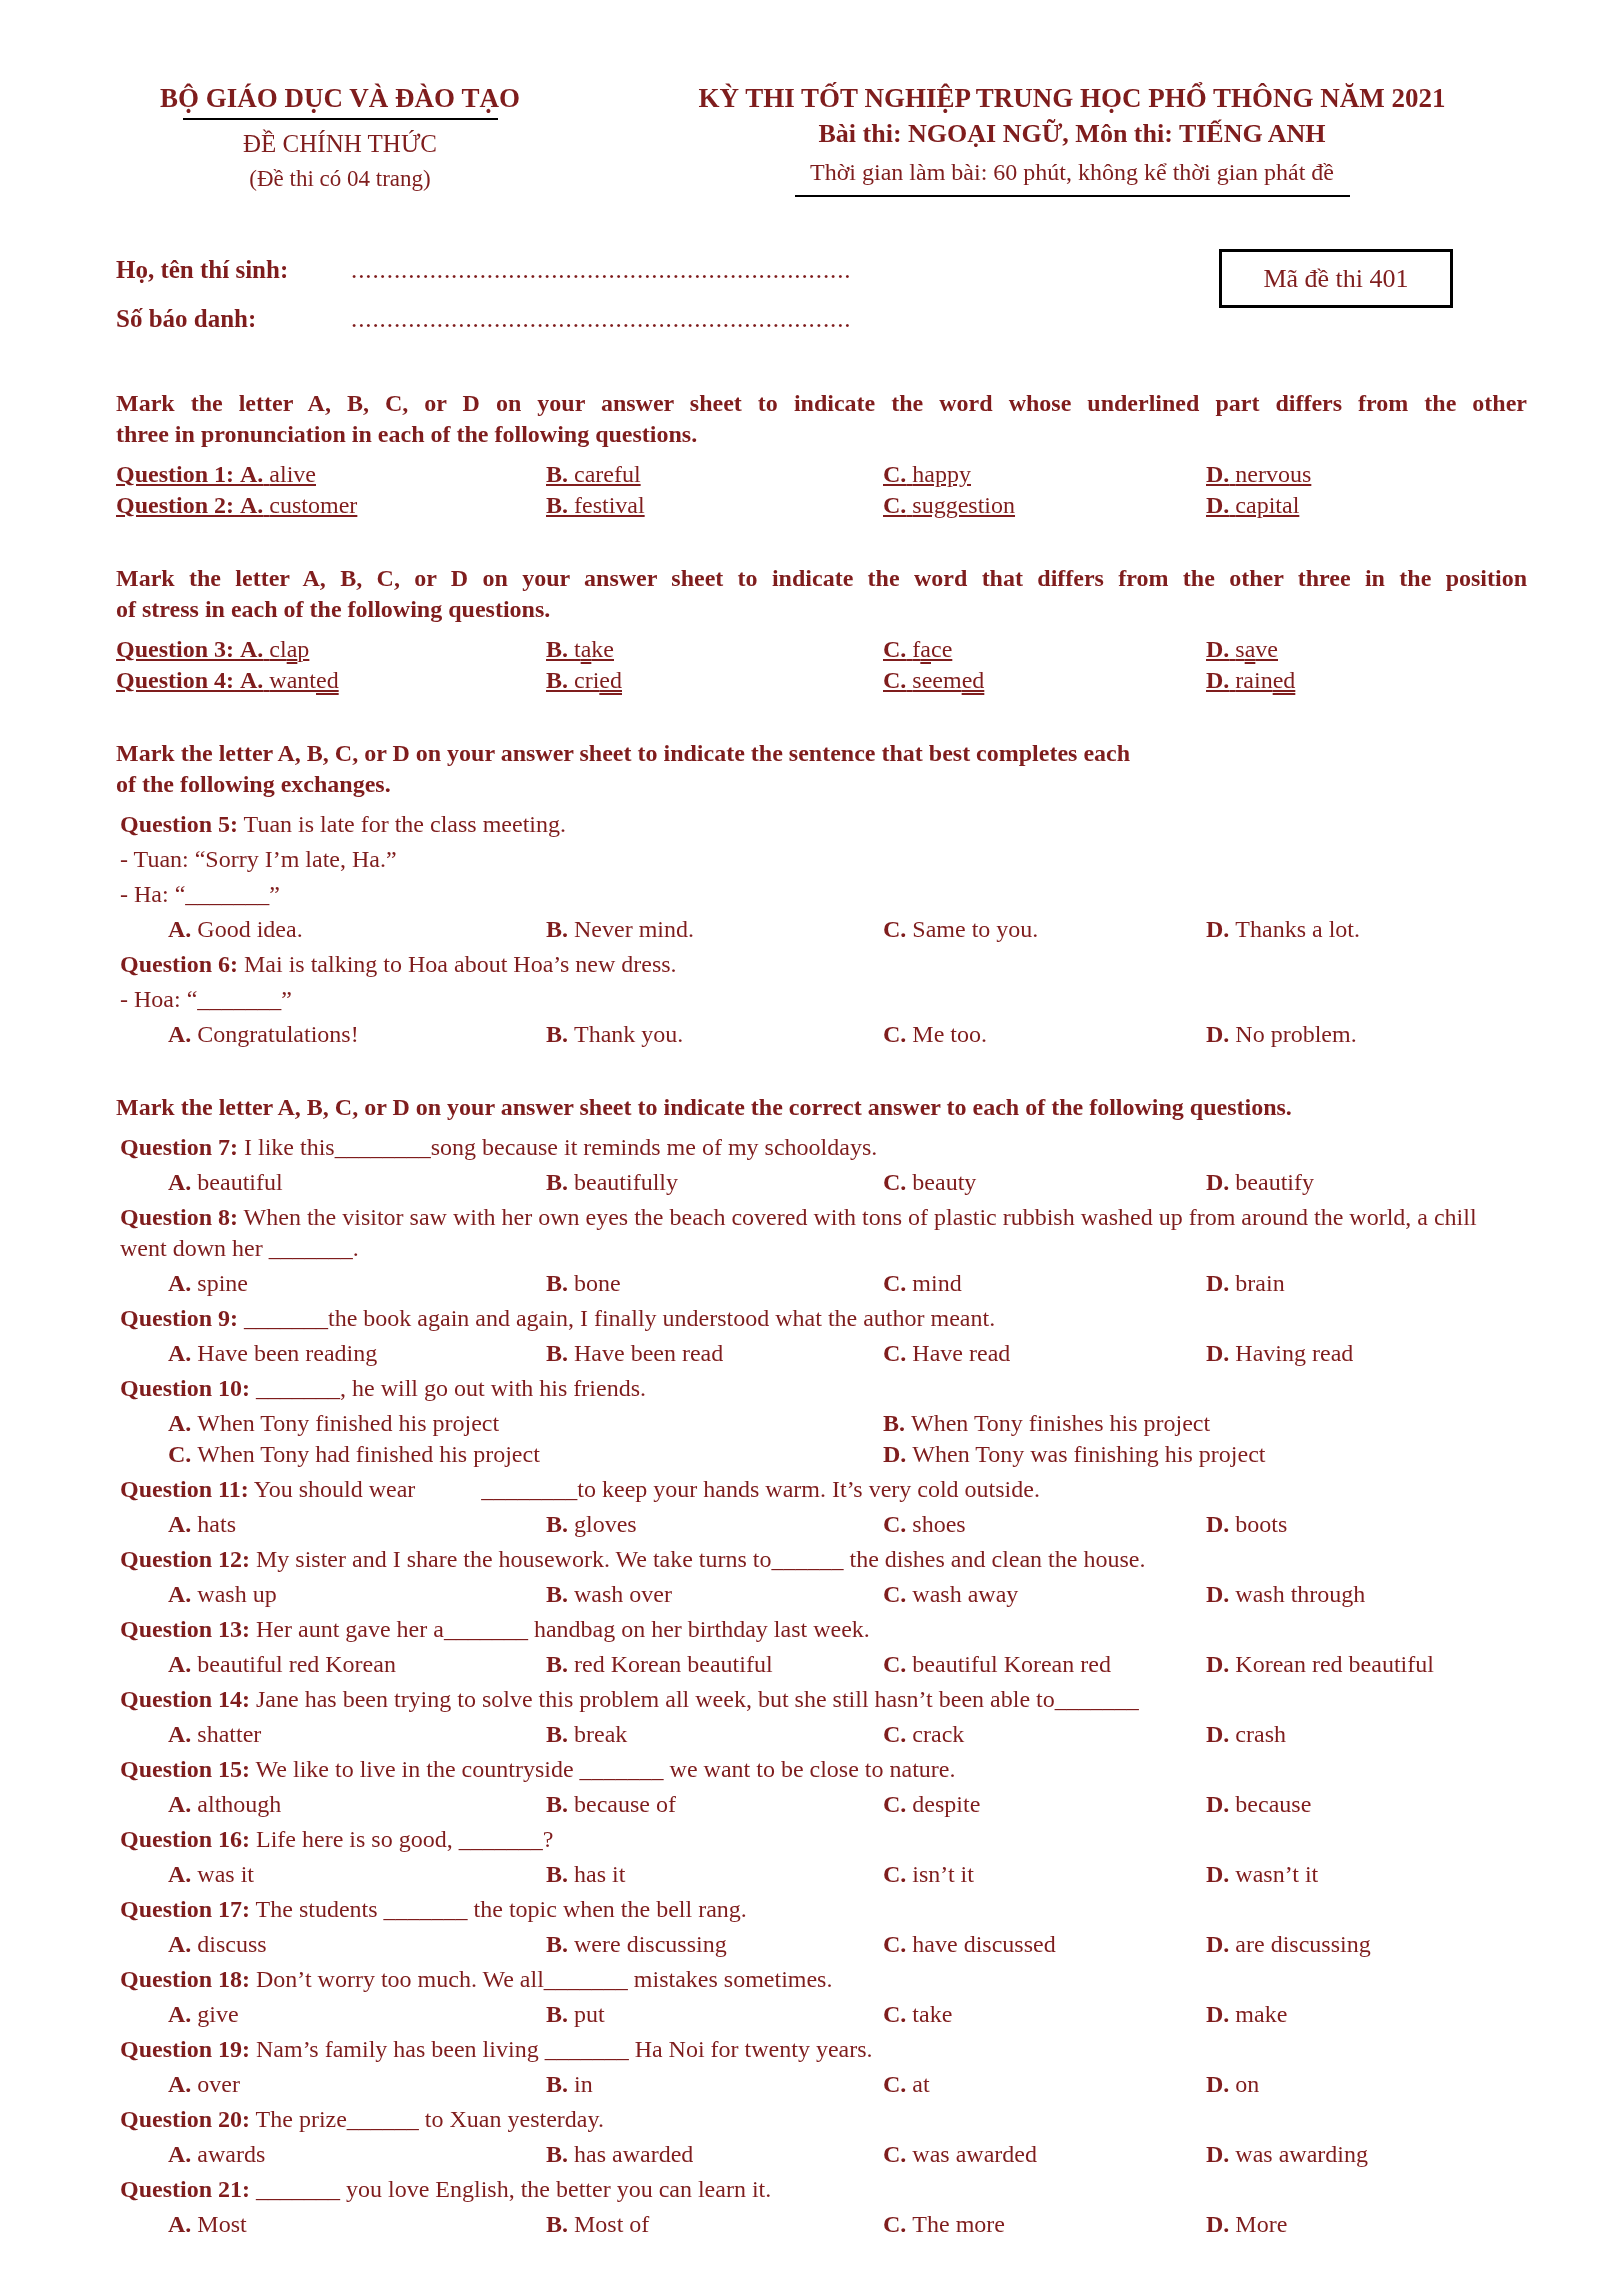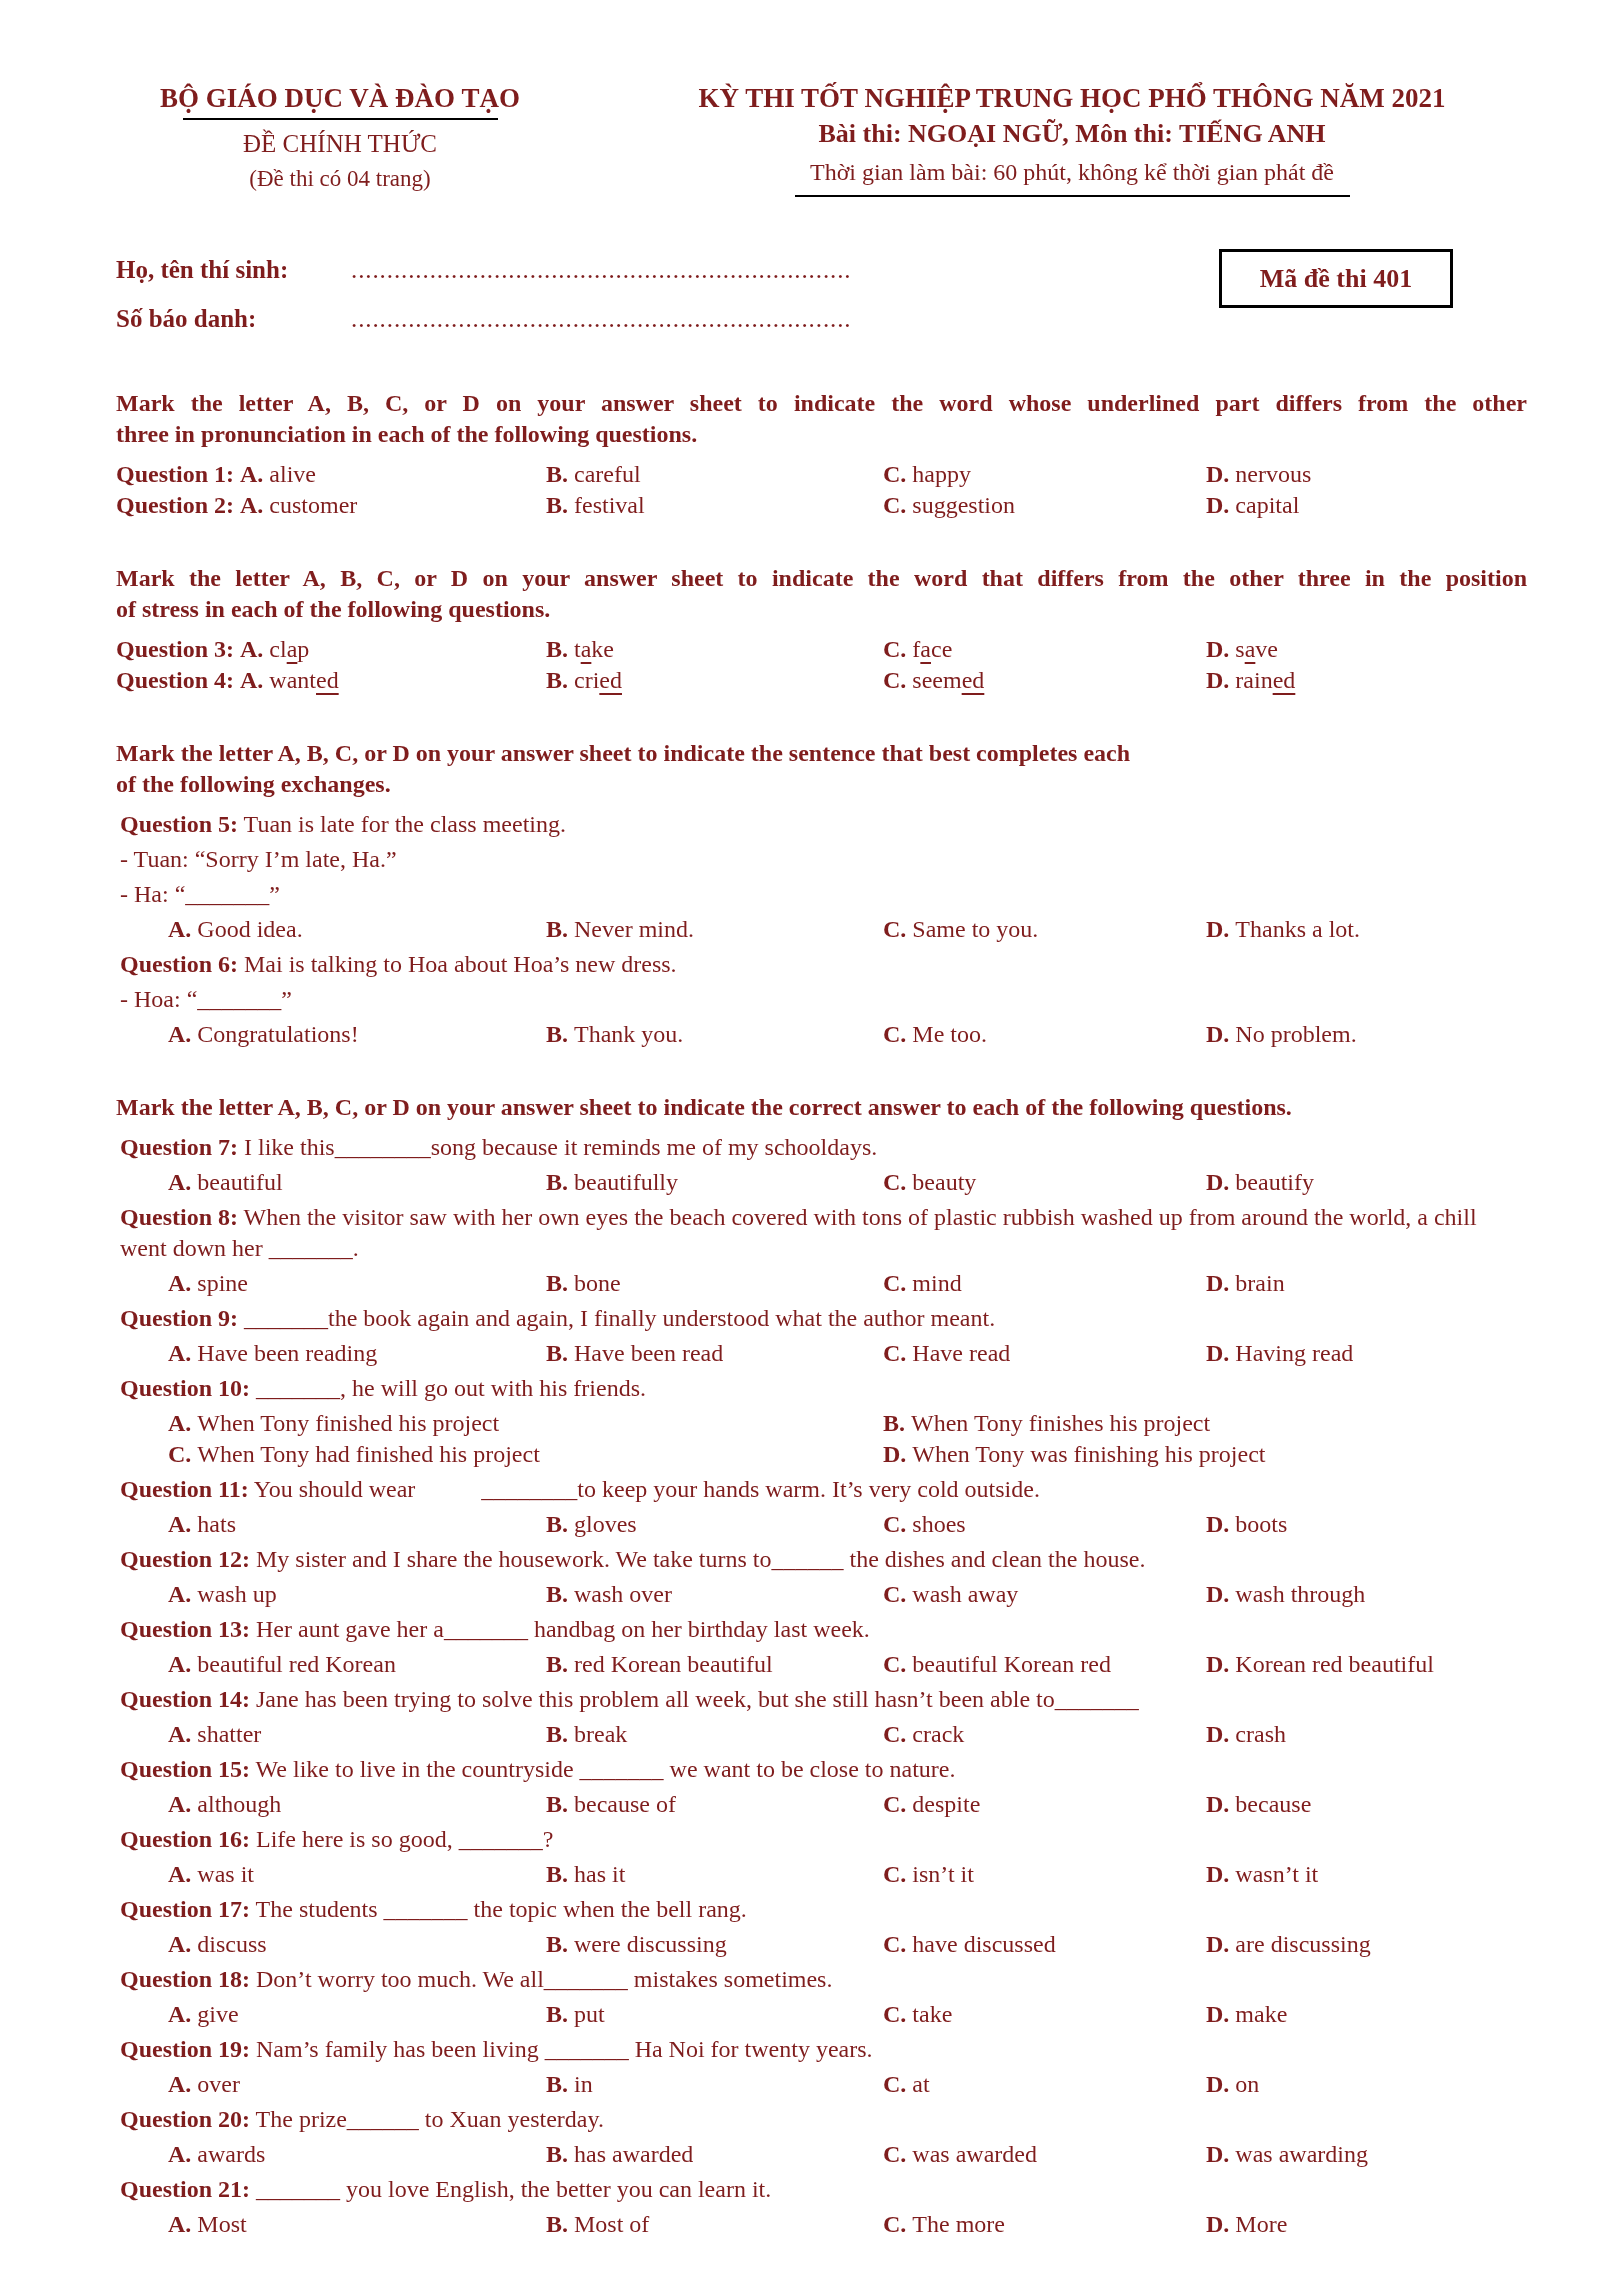--- a/index.html
+++ b/index.html
@@ -28,34 +28,34 @@
   
   .candidate{position:absolute;left:116px;top:257px;font-size:25px;}
   .cand-row{line-height:25px;margin-bottom:24px;white-space:nowrap;}
   .cand-label{font-weight:bold;display:inline-block;width:235px;}
   .dots{letter-spacing:0.9px;}
 
   .code-box{
     position:absolute;left:1219px;top:249px;width:234px;height:59px;
     border:3.6px solid #000;box-sizing:border-box;
     display:flex;align-items:center;justify-content:center;
-    font-weight:bold;font-size:26px;
+    font-weight:normal;font-size:26px;
   }
 
   
   #exam-body{
     position:absolute;left:116px;top:388px;width:1411px;
     font-size:24px;line-height:31px;
   }
   #exam-body p{margin:4px;}
   .sec-title{font-weight:bold;margin:42px 0 9px;}
   #exam-body .sec-title:first-child{margin-top:0;}
   .flush{text-align:justify;text-align-last:justify;}
   .row{display:grid;}
-  .inline4{grid-template-columns:430px 337px 323px auto;}
+  .inline4{grid-template-columns:430px 337px 323px auto;text-decoration:underline;}
   .opts4{padding-left:52px;grid-template-columns:378px 337px 323px auto;}
   .opts2{padding-left:52px;grid-template-columns:715px auto;}
   .okey,.qlabel{font-weight:bold;}
   .cell{white-space:nowrap;}
   u{text-underline-offset:4.5px;text-decoration-thickness:1.8px;}
 </style>
 </head>
 <body>
 
 <div class="page">

